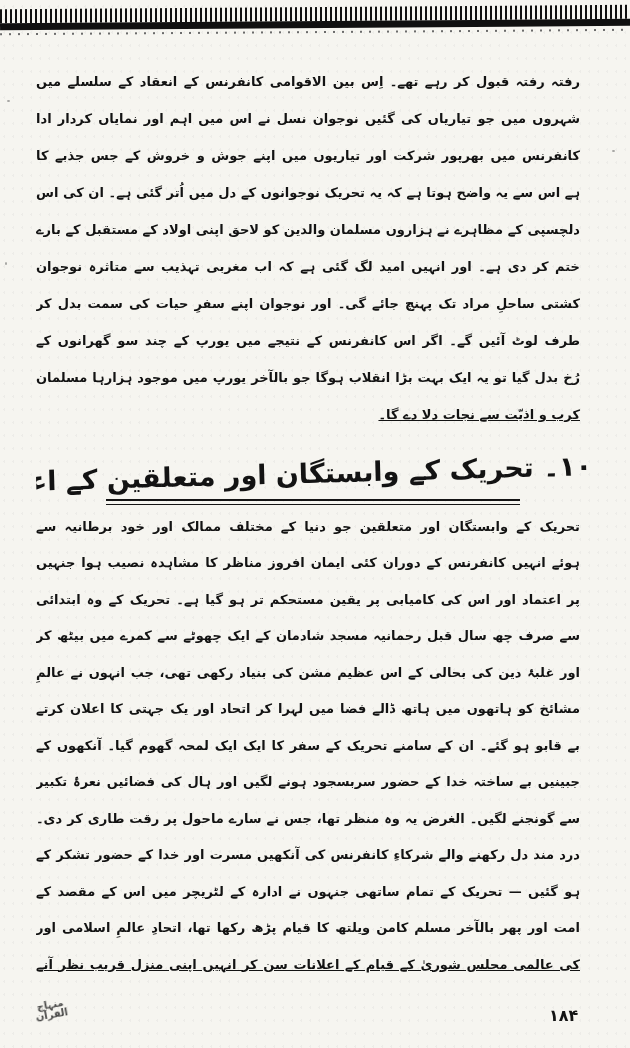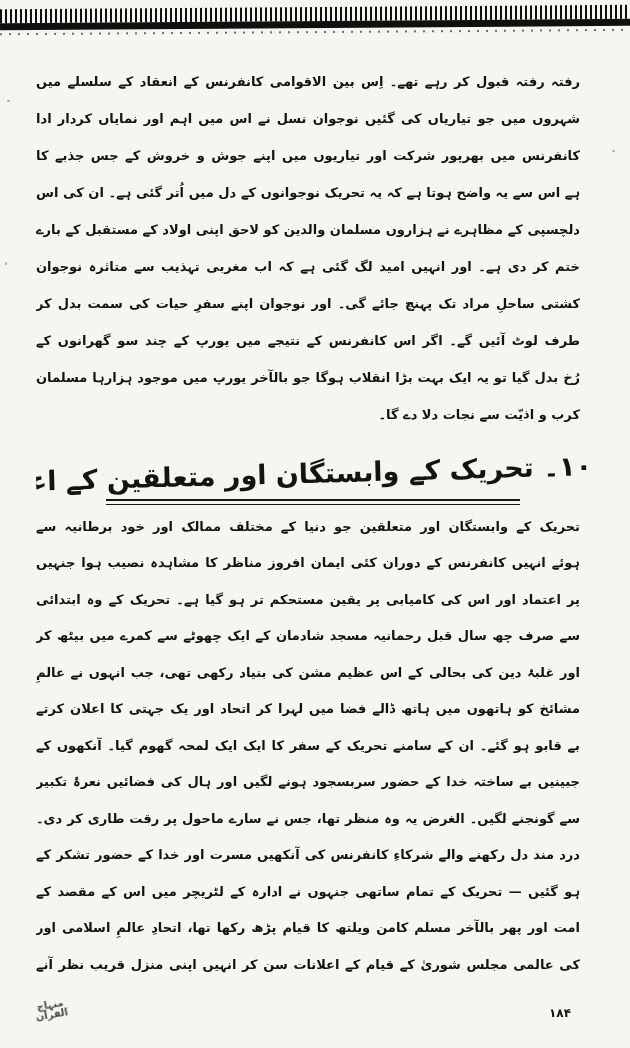--- a/index.html
+++ b/index.html
@@ -34,21 +34,21 @@
   .line {
     height: 37px; line-height: 37px;
     font-size: 13px; font-weight: bold;
     overflow: hidden;
     text-align: justify;
     text-align-last: justify;
     white-space: normal;
     letter-spacing: 0.2px;
   }
   .para2 .line { height: 36.5px; line-height: 36.5px; }
-  .line.end { text-align-last: right; }
+  .line.end { text-align-last: right; text-decoration: underline; }
   .heading {
     margin: 6px -12px 0 0;
     height: 58px; line-height: 54px;
     font-size: 27px; font-weight: bold;
     text-align: right;
     transform: rotate(-1.6deg);
     transform-origin: right center;
     letter-spacing: -0.5px;
     white-space: nowrap;
     overflow: hidden;
@@ -64,21 +64,21 @@
     width: 58px;
     font-size: 10px; line-height: 10px; font-weight: bold;
     direction: rtl; text-align: center;
     color: #2a2a2a;
     transform: rotate(-10deg);
     filter: blur(0.4px);
     opacity: 0.85;
   }
   .page-number {
     position: absolute; left: 549px; top: 1006px;
-    font-size: 12px; font-weight: bold;
+    font-size: 16px; font-weight: bold;
     direction: rtl;
     color: #141414;
   }
   .speck { position: absolute; background: rgba(40,40,40,0.4); border-radius: 50%; }
   .s1 { left: 7px;  top: 100px; width: 3px; height: 2px; }
   .s2 { left: 5px;  top: 262px; width: 2px; height: 3px; }
   .s3 { left: 612px; top: 150px; width: 3px; height: 2px; }
 </style>
 </head>
 <body>

